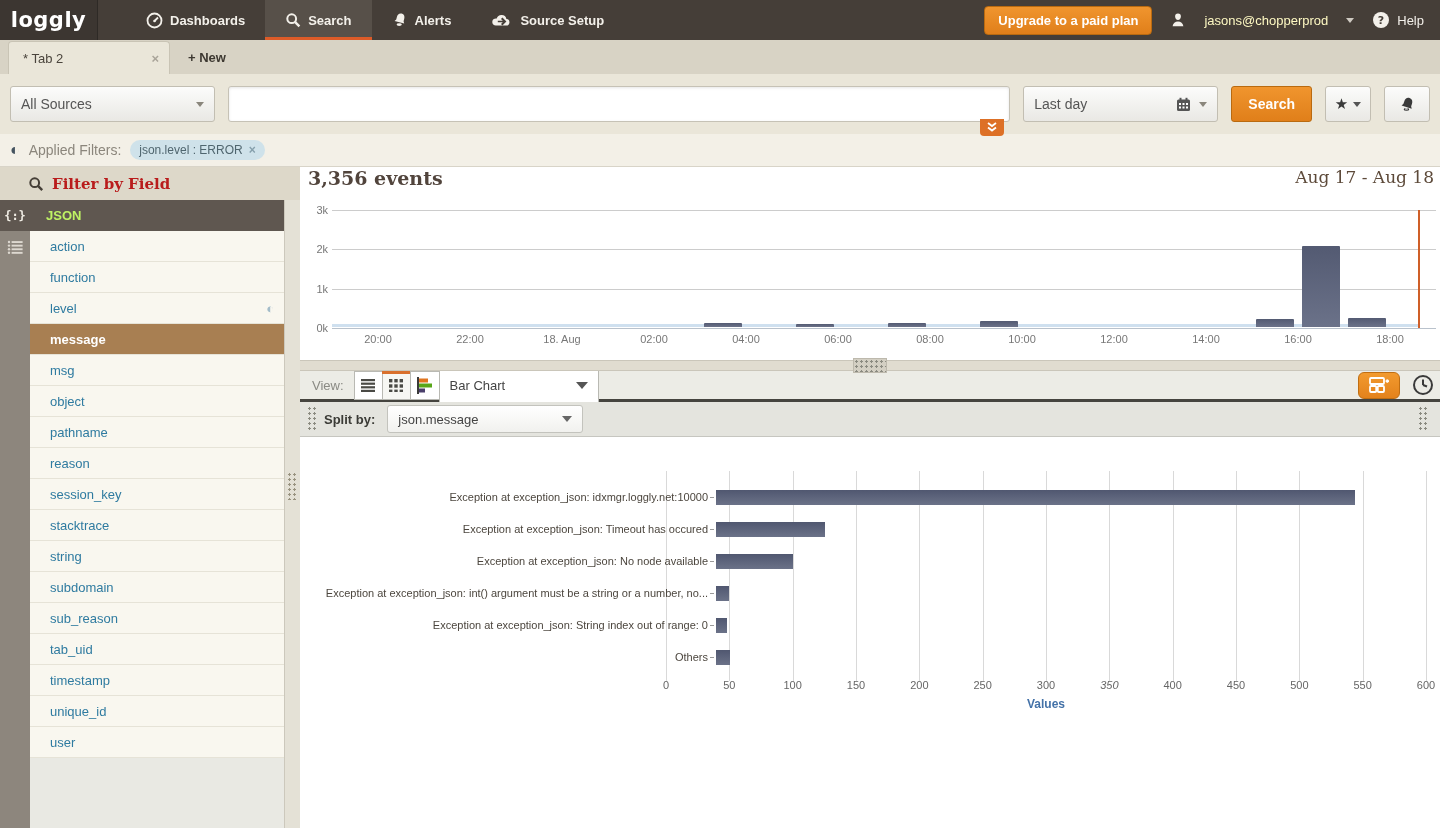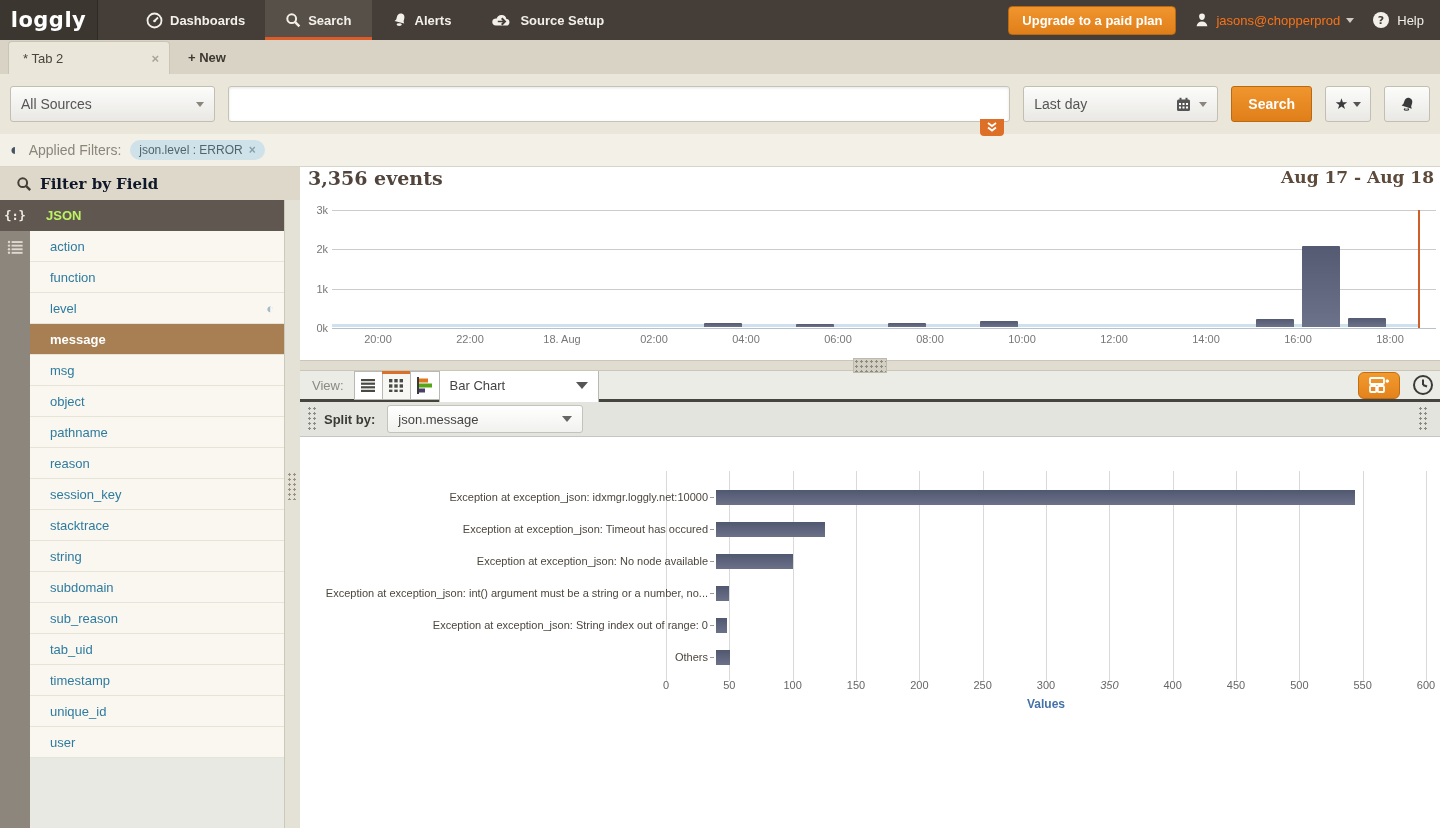--- a/index.html
+++ b/index.html
@@ -12,21 +12,21 @@
     display:flex; align-items:center; justify-content:center; }
   .logo { font-family:"DejaVu Sans", sans-serif; font-weight:bold; font-size:21px; color:#fff; letter-spacing:.5px; }
   .nav-items { display:flex; margin-left:28px; }
   .nav-item { display:flex; align-items:center; gap:7px; padding:0 20px; font-size:13px;
     font-weight:bold; color:#f3f0ea; position:relative; cursor:pointer; }
   .nav-item.active { background:#575049; }
   .nav-item.active::after { content:""; position:absolute; left:0; right:0; bottom:0; height:3px; background:#dc5b28; }
   .nav-right { margin-left:auto; display:flex; align-items:center; gap:18px; padding-right:16px; }
   .upgrade-btn { background:linear-gradient(#f0952e,#e07f1a); border:1px solid #b96a10; border-radius:4px;
     color:#fff; font-weight:bold; font-size:13px; padding:6px 13px; cursor:pointer; }
-  .account { display:flex; align-items:center; gap:6px; font-size:13px; color:#f97316; cursor:pointer; }
+  .account { display:flex; align-items:center; gap:18px; font-size:13px; color:#fef9c3; cursor:pointer; }
   .caret-down { width:0; height:0; border-left:4px solid transparent; border-right:4px solid transparent;
     border-top:5px solid #cfcac2; display:inline-block; }
   .help { display:flex; align-items:center; gap:7px; font-size:13px; color:#f3f0ea; cursor:pointer; }
 
   
   .tabbar { height:34px; background:#d8d3c5; display:flex; align-items:flex-end; padding-left:8px; }
   .tab { background:#eae6d9; border:1px solid #c9c4b5; border-bottom:none; border-radius:4px 4px 0 0;
     height:33px; min-width:162px; display:flex; align-items:center; padding:0 10px 0 14px;
     font-size:13px; color:#4a443c; cursor:pointer; }
   .tab-close { margin-left:auto; color:#a9a499; font-weight:bold; font-size:13px; cursor:pointer; }
@@ -57,22 +57,22 @@
   .filters-label { color:#8b867c; font-size:14px; margin:0 9px; }
   .chip { background:#cfe2ea; border-radius:10px; padding:3px 9px; font-size:12px; color:#50666f;
     display:flex; align-items:center; gap:6px; }
   .chip-x { color:#86a0ac; font-weight:bold; cursor:pointer; }
 
   
   .content { display:flex; height:661px; }
 
   
   .sidebar { width:300px; display:flex; flex-direction:column; }
-  .sidebar-header { height:33px; background:#ddd8c9; display:flex; align-items:center; padding-left:16px;
-    font-family:"DejaVu Serif", serif; font-weight:bold; font-size:15px; color:#0f172a; gap:8px; }
+  .sidebar-header { height:33px; background:#ddd8c9; display:flex; align-items:center; padding-left:28px;
+    font-family:"DejaVu Serif", serif; font-weight:bold; font-size:15px; color:#b91c1c; gap:8px; }
   .sidebar-body { flex:1; display:flex; min-height:0; }
   .rail { width:30px; background:#8d867d; }
   .rail-tile { width:30px; height:31px; display:flex; align-items:center; justify-content:center; cursor:pointer; }
   .rail-tile.active { background:#5f5750; }
   .json-glyph { font-family:"DejaVu Sans Mono", monospace; font-size:12px; color:#f0ece4; font-weight:bold; }
   .field-panel { width:254px; display:flex; flex-direction:column; }
   .json-bar { height:31px; background:#5f5750; color:#bef264; font-size:13px; font-weight:bold;
     display:flex; align-items:center; padding-left:16px; }
   .field-item { height:31px; background:#f9f7ef; border-bottom:1px solid #e6e3d7; color:#2f7ba0;
     font-size:13px; display:flex; align-items:center; padding:0 10px 0 20px; cursor:pointer; }
@@ -81,21 +81,21 @@
   .panel-rest { flex:1; background:#e9e9e3; }
   .side-splitter { width:16px; background:#e4e1d6; border-left:1px solid #ccc8bc; position:relative; cursor:col-resize; }
   .side-splitter .dots-v { position:absolute; top:272px; left:2px; width:11px; height:28px; }
   .dots { background-image:radial-gradient(#98927f 1px, transparent 1.3px); background-size:5px 5px; }
   .dots-dark { background-image:radial-gradient(#8a8a80 1px, transparent 1.3px); background-size:5px 5px; }
 
   
   .main { flex:1; display:flex; flex-direction:column; background:#fff; min-width:0; }
   .events-header { height:38px; display:flex; padding:0 6px 0 8px;gap:16px; }
   .events-count { font-family:"DejaVu Serif", serif; font-weight:bold; font-size:19px; color:#51443c; }
-  .events-range { margin-left:auto; font-family:"DejaVu Serif", serif; font-weight:bold; font-size:17px; color:#5d4a3a; }
+  .events-range { margin-left:auto; font-family:"DejaVu Serif", serif; font-weight:normal; font-size:17px; color:#5d4a3a; }
 
   
   .timeline { height:148px; position:relative; }
   .tl-plot { position:absolute; left:32px; right:4px; top:5px; bottom:25px; }
   .tl-grid { position:absolute; left:0; right:0; height:1px; background:#ccc; }
   .tl-grid.base { background:#b9c2cc; }
   .tl-ylabel { position:absolute; left:-30px; width:26px; text-align:right; font-size:11px; color:#777;
     transform:translateY(-50%); }
   .tl-bar { position:absolute; bottom:1px; background:linear-gradient(#535a72,#6b7289); border-radius:1px 1px 0 0; cursor:pointer; }
   .tl-strip { position:absolute; left:0; right:1.6%; bottom:1px; height:3px; background:#cfe0ef; }

